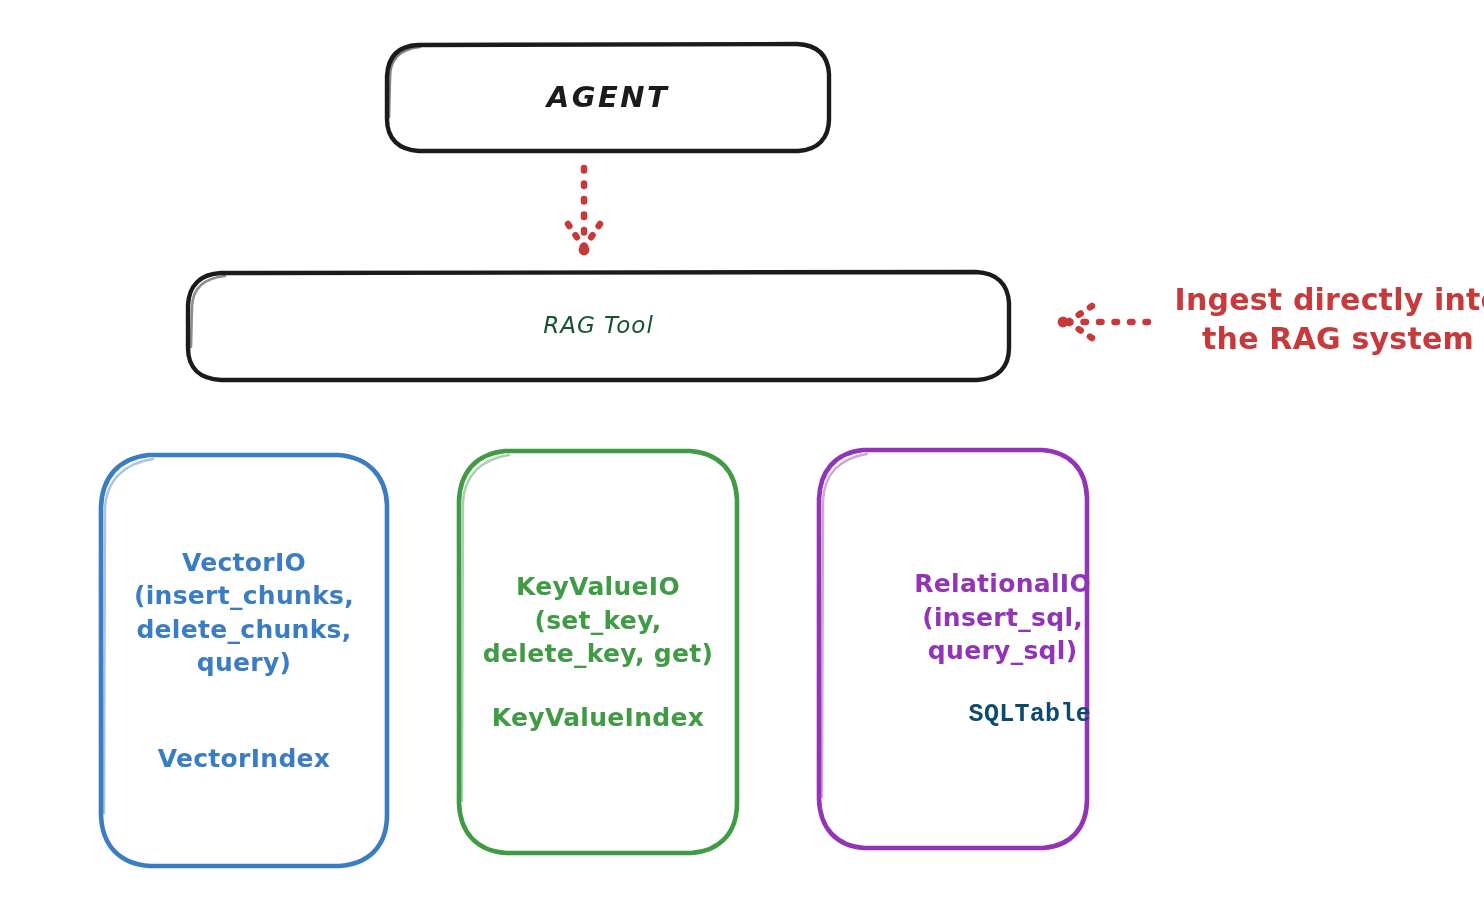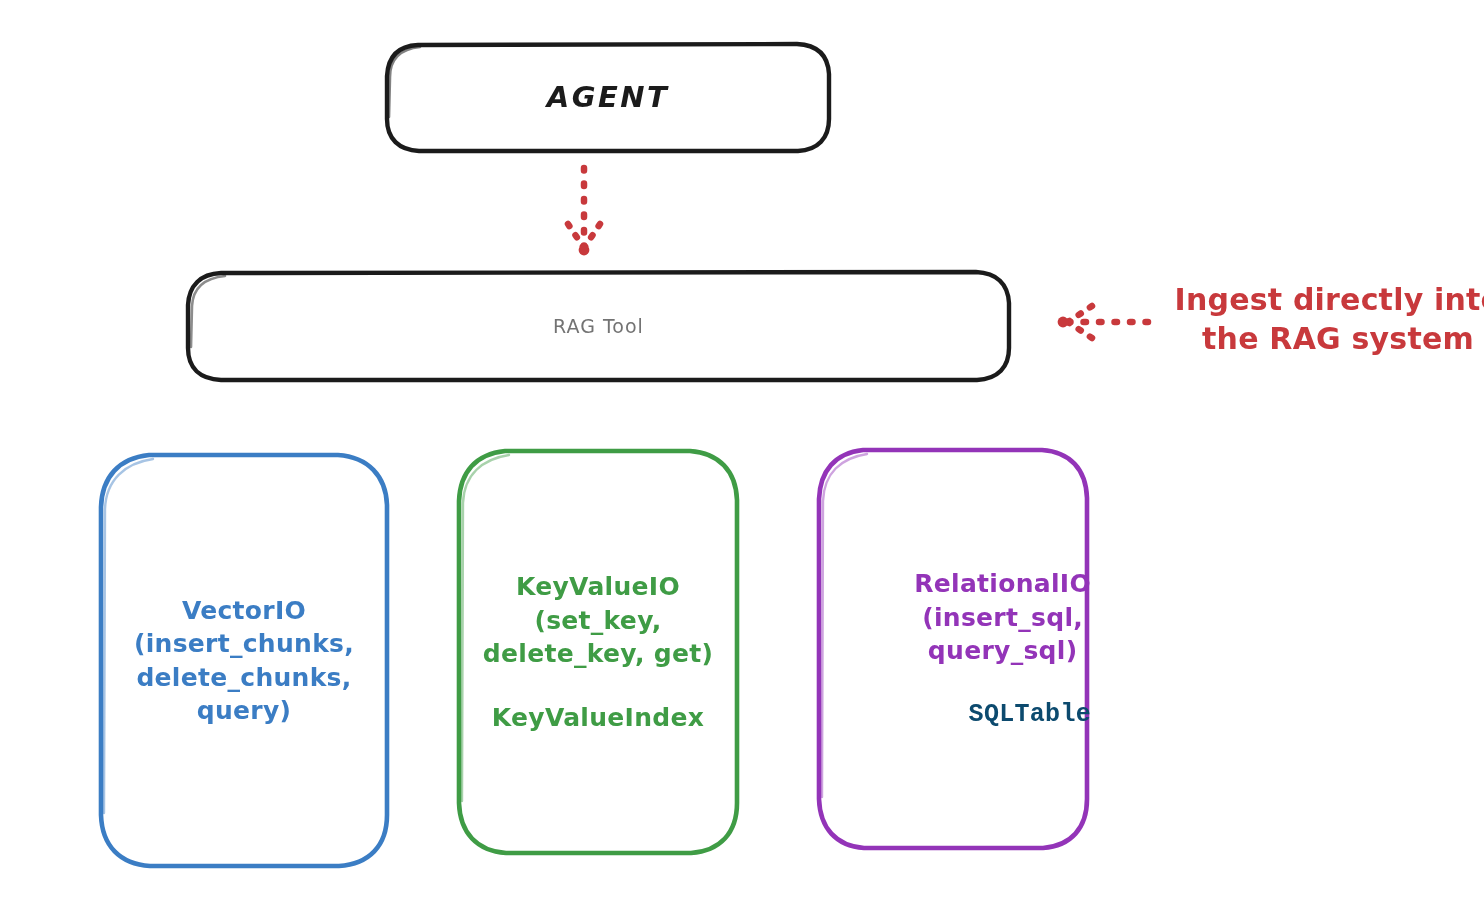--- a/index.html
+++ b/index.html
@@ -65,24 +65,25 @@
   }
 
   #ragtool-node {
     left: 157px;
     top: 269px;
     width: 827px;
     height: 114px;
   }
   #ragtool-node .node-label {
     font-family: "DejaVu Sans", sans-serif;
-    font-size: 19px;
+    font-size: 23px;
     font-weight: 500;
-    color: #737373;
+    color: #14532d;
     letter-spacing: 1px;
+    font-style: italic;
   }
 
   
   .io-node .node-label {
     font-family: "DejaVu Sans", sans-serif;
     font-size: 25px;
     font-weight: 600;
     line-height: 1.34;
   }
   .io-node .node-label.secondary {
@@ -161,20 +162,21 @@
   <div class="node io-node" id="vector-node">
     <svg class="node-svg" viewBox="0 0 294 419" preserveAspectRatio="none">
       <path d="M52,4 C22,7 5,26 4,56 L4,364 C5,395 23,413 53,415 L242,415
                C272,413 290,395 290,364 L290,54 C289,25 271,6 241,4 L52,4 Z" fill="#ffffff" stroke="#3b7dc4" stroke-width="4.6" stroke-linecap="round" stroke-linejoin="round"></path>
       <path d="M56,8 C28,12 9,29 8,58 L7,362" fill="none" stroke="#3b7dc4" stroke-width="2.4" stroke-linecap="round" opacity="0.45"></path>
     </svg>
     <div class="node-label" style="color:#3b7dc4;">VectorIO
 (insert_chunks,
 delete_chunks,
 query)</div>
+    <div class="node-label secondary" style="color:#3b7dc4;">VectorIndex</div>
   </div>
 
   <div class="node io-node" id="keyvalue-node">
     <svg class="node-svg" viewBox="0 0 286 410" preserveAspectRatio="none">
       <path d="M50,4 C21,7 5,25 4,54 L4,356 C5,386 22,404 51,406 L236,406
                C265,404 282,386 282,356 L282,53 C281,24 264,6 235,4 L50,4 Z" fill="#ffffff" stroke="#3f9c45" stroke-width="4.6" stroke-linecap="round" stroke-linejoin="round"></path>
       <path d="M54,8 C27,12 9,28 8,56 L7,354" fill="none" stroke="#3f9c45" stroke-width="2.4" stroke-linecap="round" opacity="0.45"></path>
     </svg>
     <div class="node-label" style="color:#3f9c45;">KeyValueIO
 (set_key,

